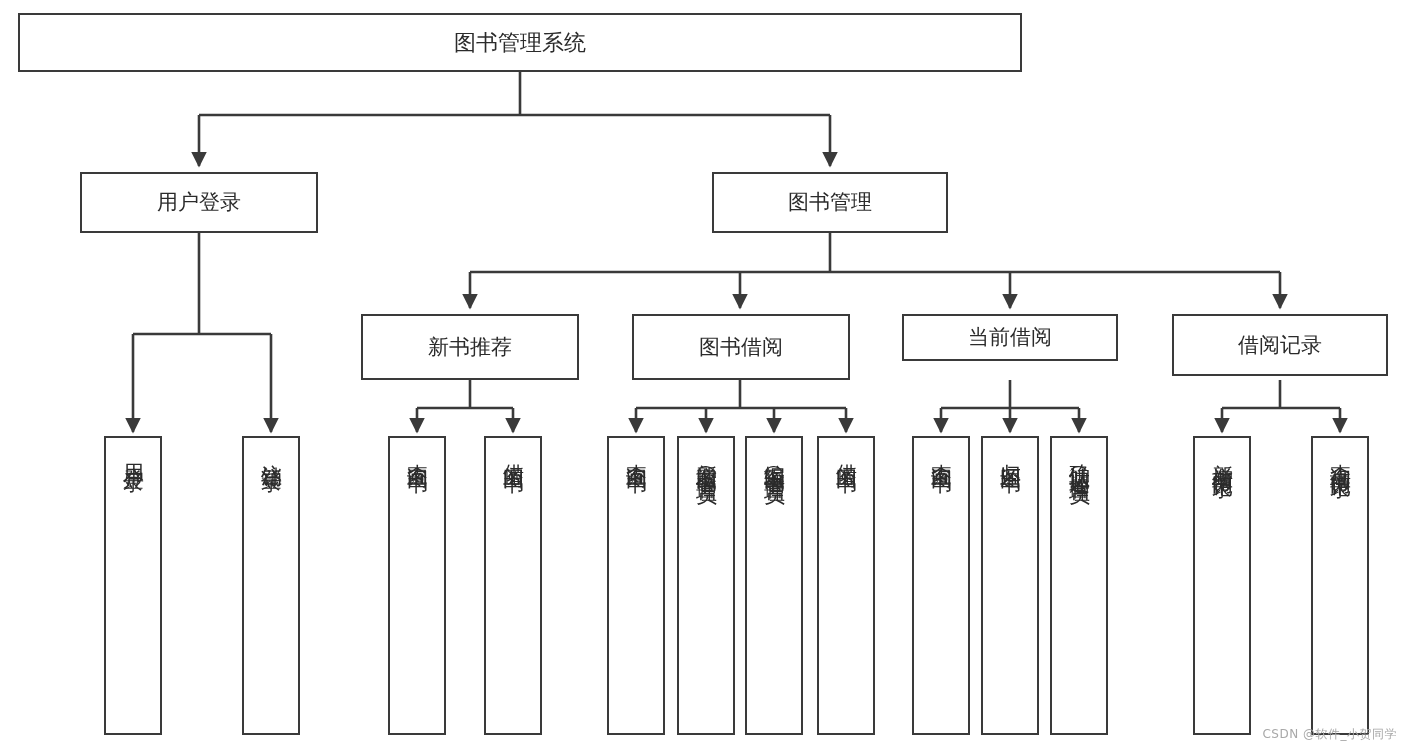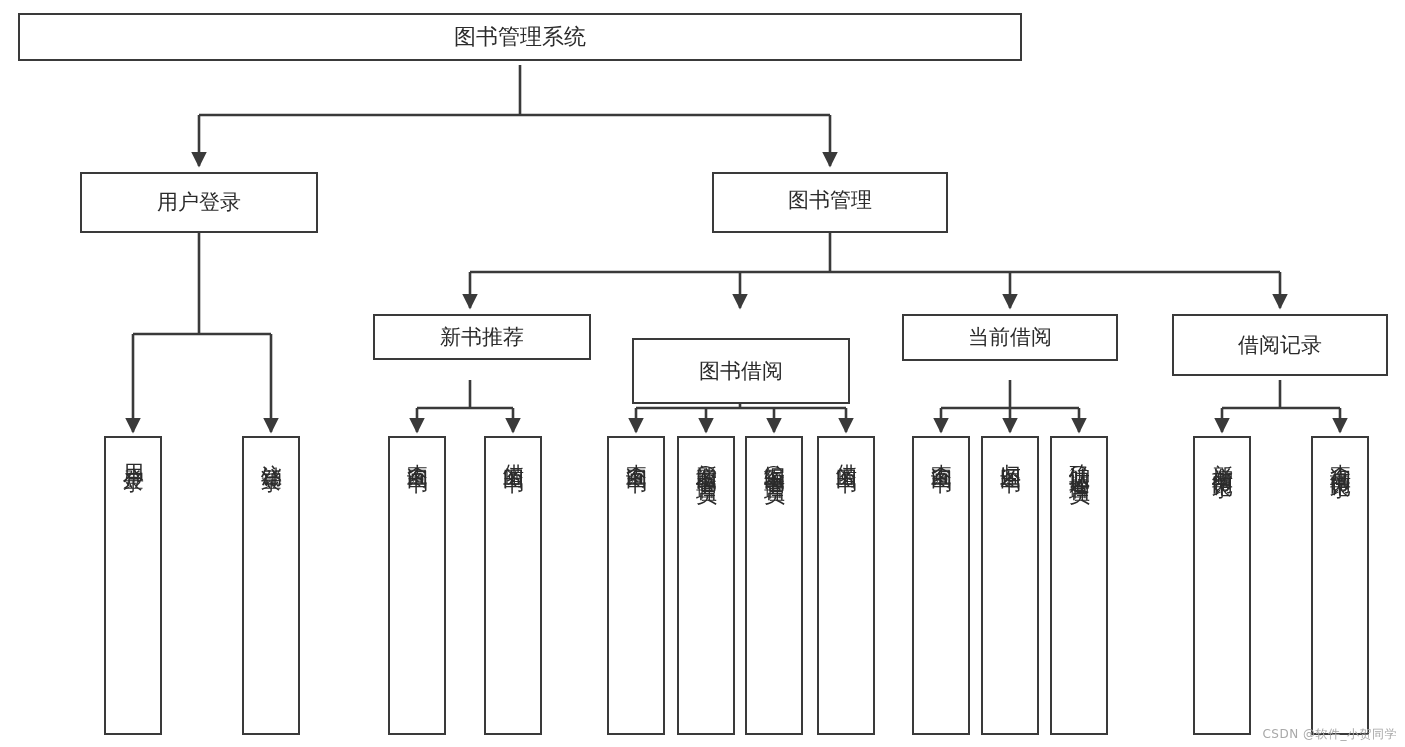--- a/index.html
+++ b/index.html
@@ -120,37 +120,37 @@
       <path d="M 1010 408 L 1010 432" marker-end="url(#arrow)"></path>
       <path d="M 1079 408 L 1079 432" marker-end="url(#arrow)"></path>
 
       <path d="M 1280 380 L 1280 408"></path>
       <path d="M 1222 408 L 1340 408"></path>
       <path d="M 1222 408 L 1222 432" marker-end="url(#arrow)"></path>
       <path d="M 1340 408 L 1340 432" marker-end="url(#arrow)"></path>
     </g>
   </svg>
 
-  <div class="node root horizontal" style="left:18px; top:13px; width:1004px; height:48px;">
+  <div class="node root horizontal" style="left:18px; top:13px; width:1004px; height:59px;">
     <span class="node-label">图书管理系统</span>
   </div>
 
   <div class="node horizontal" style="left:80px; top:172px; width:238px; height:61px;">
     <span class="node-label">用户登录</span>
   </div>
 
-  <div class="node horizontal" style="left:712px; top:172px; width:236px; height:61px;font-family:Liberation Mono, monospace;">
+  <div class="node horizontal" style="left:712px; top:172px; width:236px; height:61px;">
     <span class="node-label">图书管理</span>
   </div>
 
-  <div class="node horizontal" style="left:361px; top:314px; width:218px; height:46px;margin-left:12px;">
+  <div class="node horizontal" style="left:361px; top:314px; width:218px; height:66px;">
     <span class="node-label">新书推荐</span>
   </div>
 
-  <div class="node horizontal" style="left:632px; top:314px; width:218px; height:66px;margin-top:24px;">
+  <div class="node horizontal" style="left:632px; top:314px; width:218px; height:66px;">
     <span class="node-label">图书借阅</span>
   </div>
 
   <div class="node horizontal" style="left:902px; top:314px; width:216px; height:47px;">
     <span class="node-label">当前借阅</span>
   </div>
 
   <div class="node horizontal" style="left:1172px; top:314px; width:216px; height:62px;">
     <span class="node-label">借阅记录</span>
   </div>

